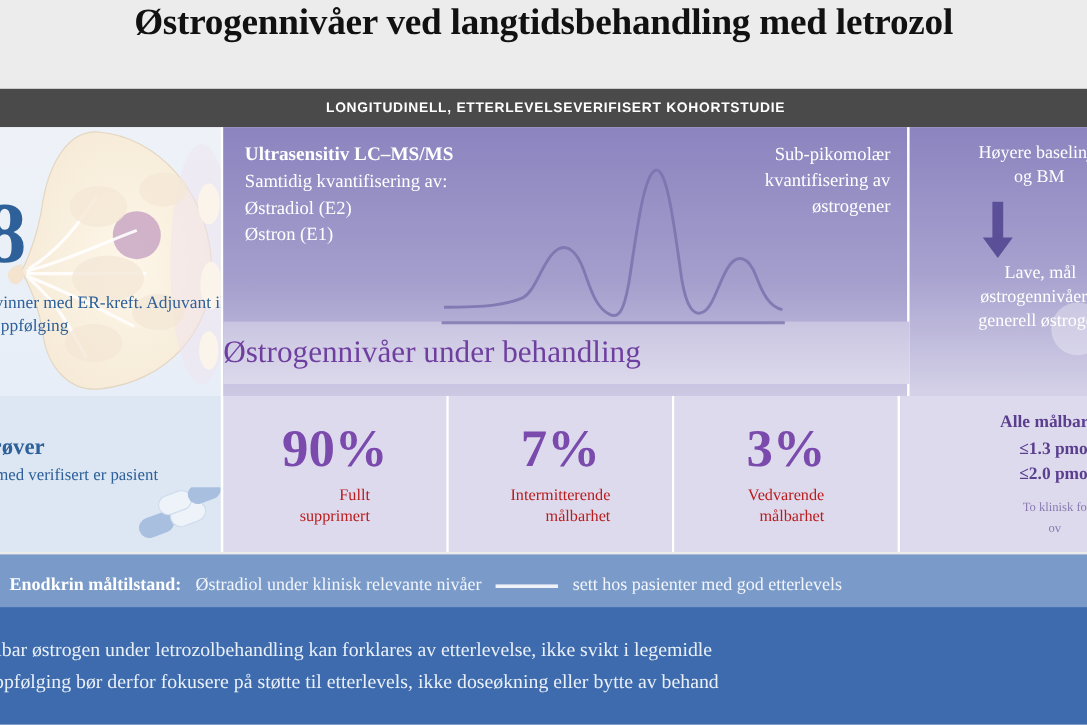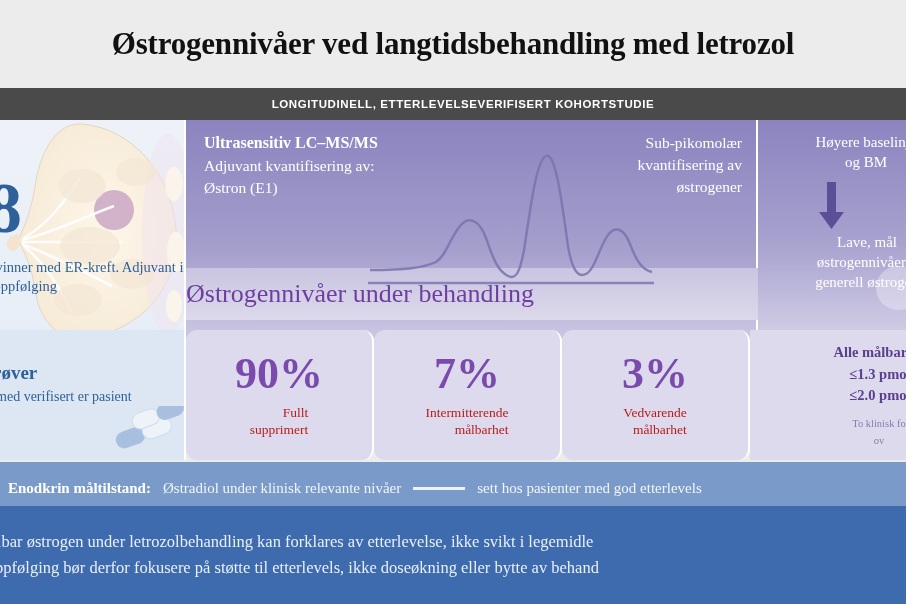--- a/index.html
+++ b/index.html
@@ -6,22 +6,22 @@
   html, body {
     width: 906px; height: 604px;
     background: #ececed;
     font-family: "Liberation Serif", serif;
     overflow: hidden;
   }
   .page { position: relative; width: 906px; height: 604px; background: #ececed; }
 
   
   .title-zone {
-    height: 88px; width: 100%;
-    display: flex; align-items: center; justify-content: center;
+    height: 74px; width: 100%;
+    display: flex; align-items: flex-start; justify-content: center;
     background: #ececed;
   }
   .title {
     font-size: 31px; font-weight: bold; color: #111;
     letter-spacing: -0.2px; white-space: nowrap;
   }
 
   
   .subbar {
     height: 32px; width: 100%;
@@ -113,21 +113,21 @@
   .sl-sub {
     position: absolute; left: -44px; top: 58px; width: 250px;
     font-size: 14px; color: #2e6099; line-height: 1.3;
   }
   .pills { position: absolute; left: 110px; top: 76px; }
 
   .stat-cell {
     flex: 1; background: #dedaed;
     border-right: 2px solid #fff;
     display: flex; flex-direction: column;
-    align-items: center; justify-content: center; border-radius: 11px;
+    align-items: center; justify-content: center;
   }
   .stat-num { font-size: 44px; font-weight: bold; color: #7a4aad; line-height: 1; }
   .stat-lbl {
     margin-top: 9px; font-size: 13.5px; color: #b91c1c;
     text-align: right; line-height: 1.25;
   }
   .stat-right {
     width: 156px; position: relative; overflow: hidden;
     background: #dedaed;
   }
@@ -212,21 +212,22 @@
         </g>
         <path d="M56 120 C46 122 42 128 46 134 C50 140 56 136 58 130 Z" fill="#f3e3cf"></path>
       </svg>
       <div class="bignum">8</div>
       <div class="panel-left-text">sale kvinner med ER-kreft. Adjuvant il 6 års oppfølging</div>
     </div>
 
     <div class="panel-mid">
       <div class="mid-left-text">
         <div class="hd">Ultrasensitiv LC–MS/MS</div>
-        <div>Adjuvant kvantifisering av:</div>
+        <div>Samtidig kvantifisering av:</div>
+        <div>Østradiol (E2)</div>
         <div>Østron (E1)</div>
       </div>
       <div class="mid-right-text">
         Sub-pikomolær<br>kvantifisering av<br>østrogener
       </div>
       <svg class="chrom" width="290" height="150">
         <path d="M4 128 C40 128 56 126 70 120 C80 114 84 96 94 84 C104 72 114 80 120 96
                  C126 112 130 128 142 134 C150 138 154 130 158 108 C164 70 170 18 180 14
                  C190 10 196 62 202 104 C206 128 212 136 220 132 C228 128 232 110 240 96
                  C248 82 258 86 264 102 C270 118 276 128 286 130" fill="none" stroke="#7a72ad" stroke-width="2.4" opacity="0.85"></path>

